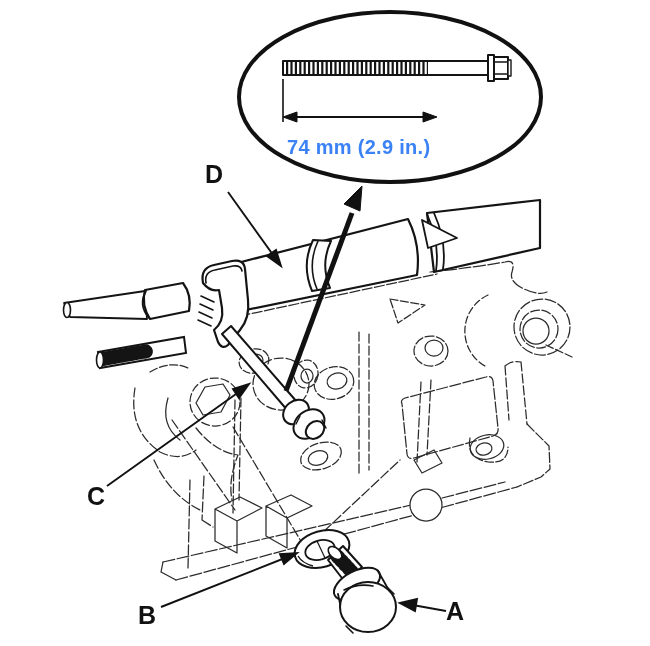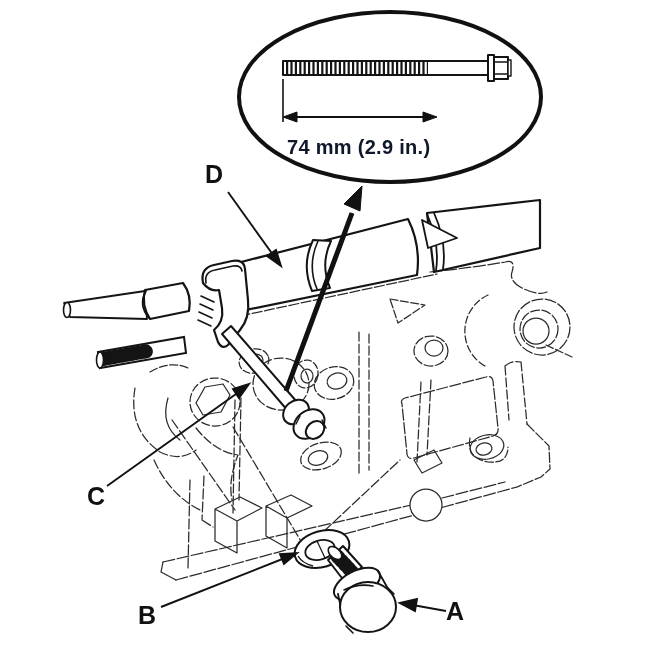--- a/index.html
+++ b/index.html
@@ -1,20 +1,20 @@
 <!DOCTYPE html>
 <html><head>
 <meta charset="utf-8">
 <style>
   html,body{margin:0;padding:0;background:#fff;}
   #stage{position:relative;width:650px;height:646px;background:#ffffff;overflow:hidden;
          font-family:"Liberation Sans", sans-serif;}
   #stage svg{position:absolute;left:0;top:0;}
   .part-label{position:absolute;font-weight:700;font-size:25px;color:#111;line-height:1;}
-  .dim-label{position:absolute;font-weight:700;font-size:20px;color:#0f172a;letter-spacing:.3px;white-space:nowrap;}
+  .dim-label{position:absolute;font-weight:700;font-size:20px;color:#3b82f6;letter-spacing:.3px;white-space:nowrap;}
 </style>
 </head>
 <body>
 
 <div id="stage">
 
 <svg width="650" height="646" viewBox="0 0 650 646">
 
   <g fill="none" stroke="#2b2b2b" stroke-width="1.25" stroke-linecap="round" stroke-linejoin="round">
 

